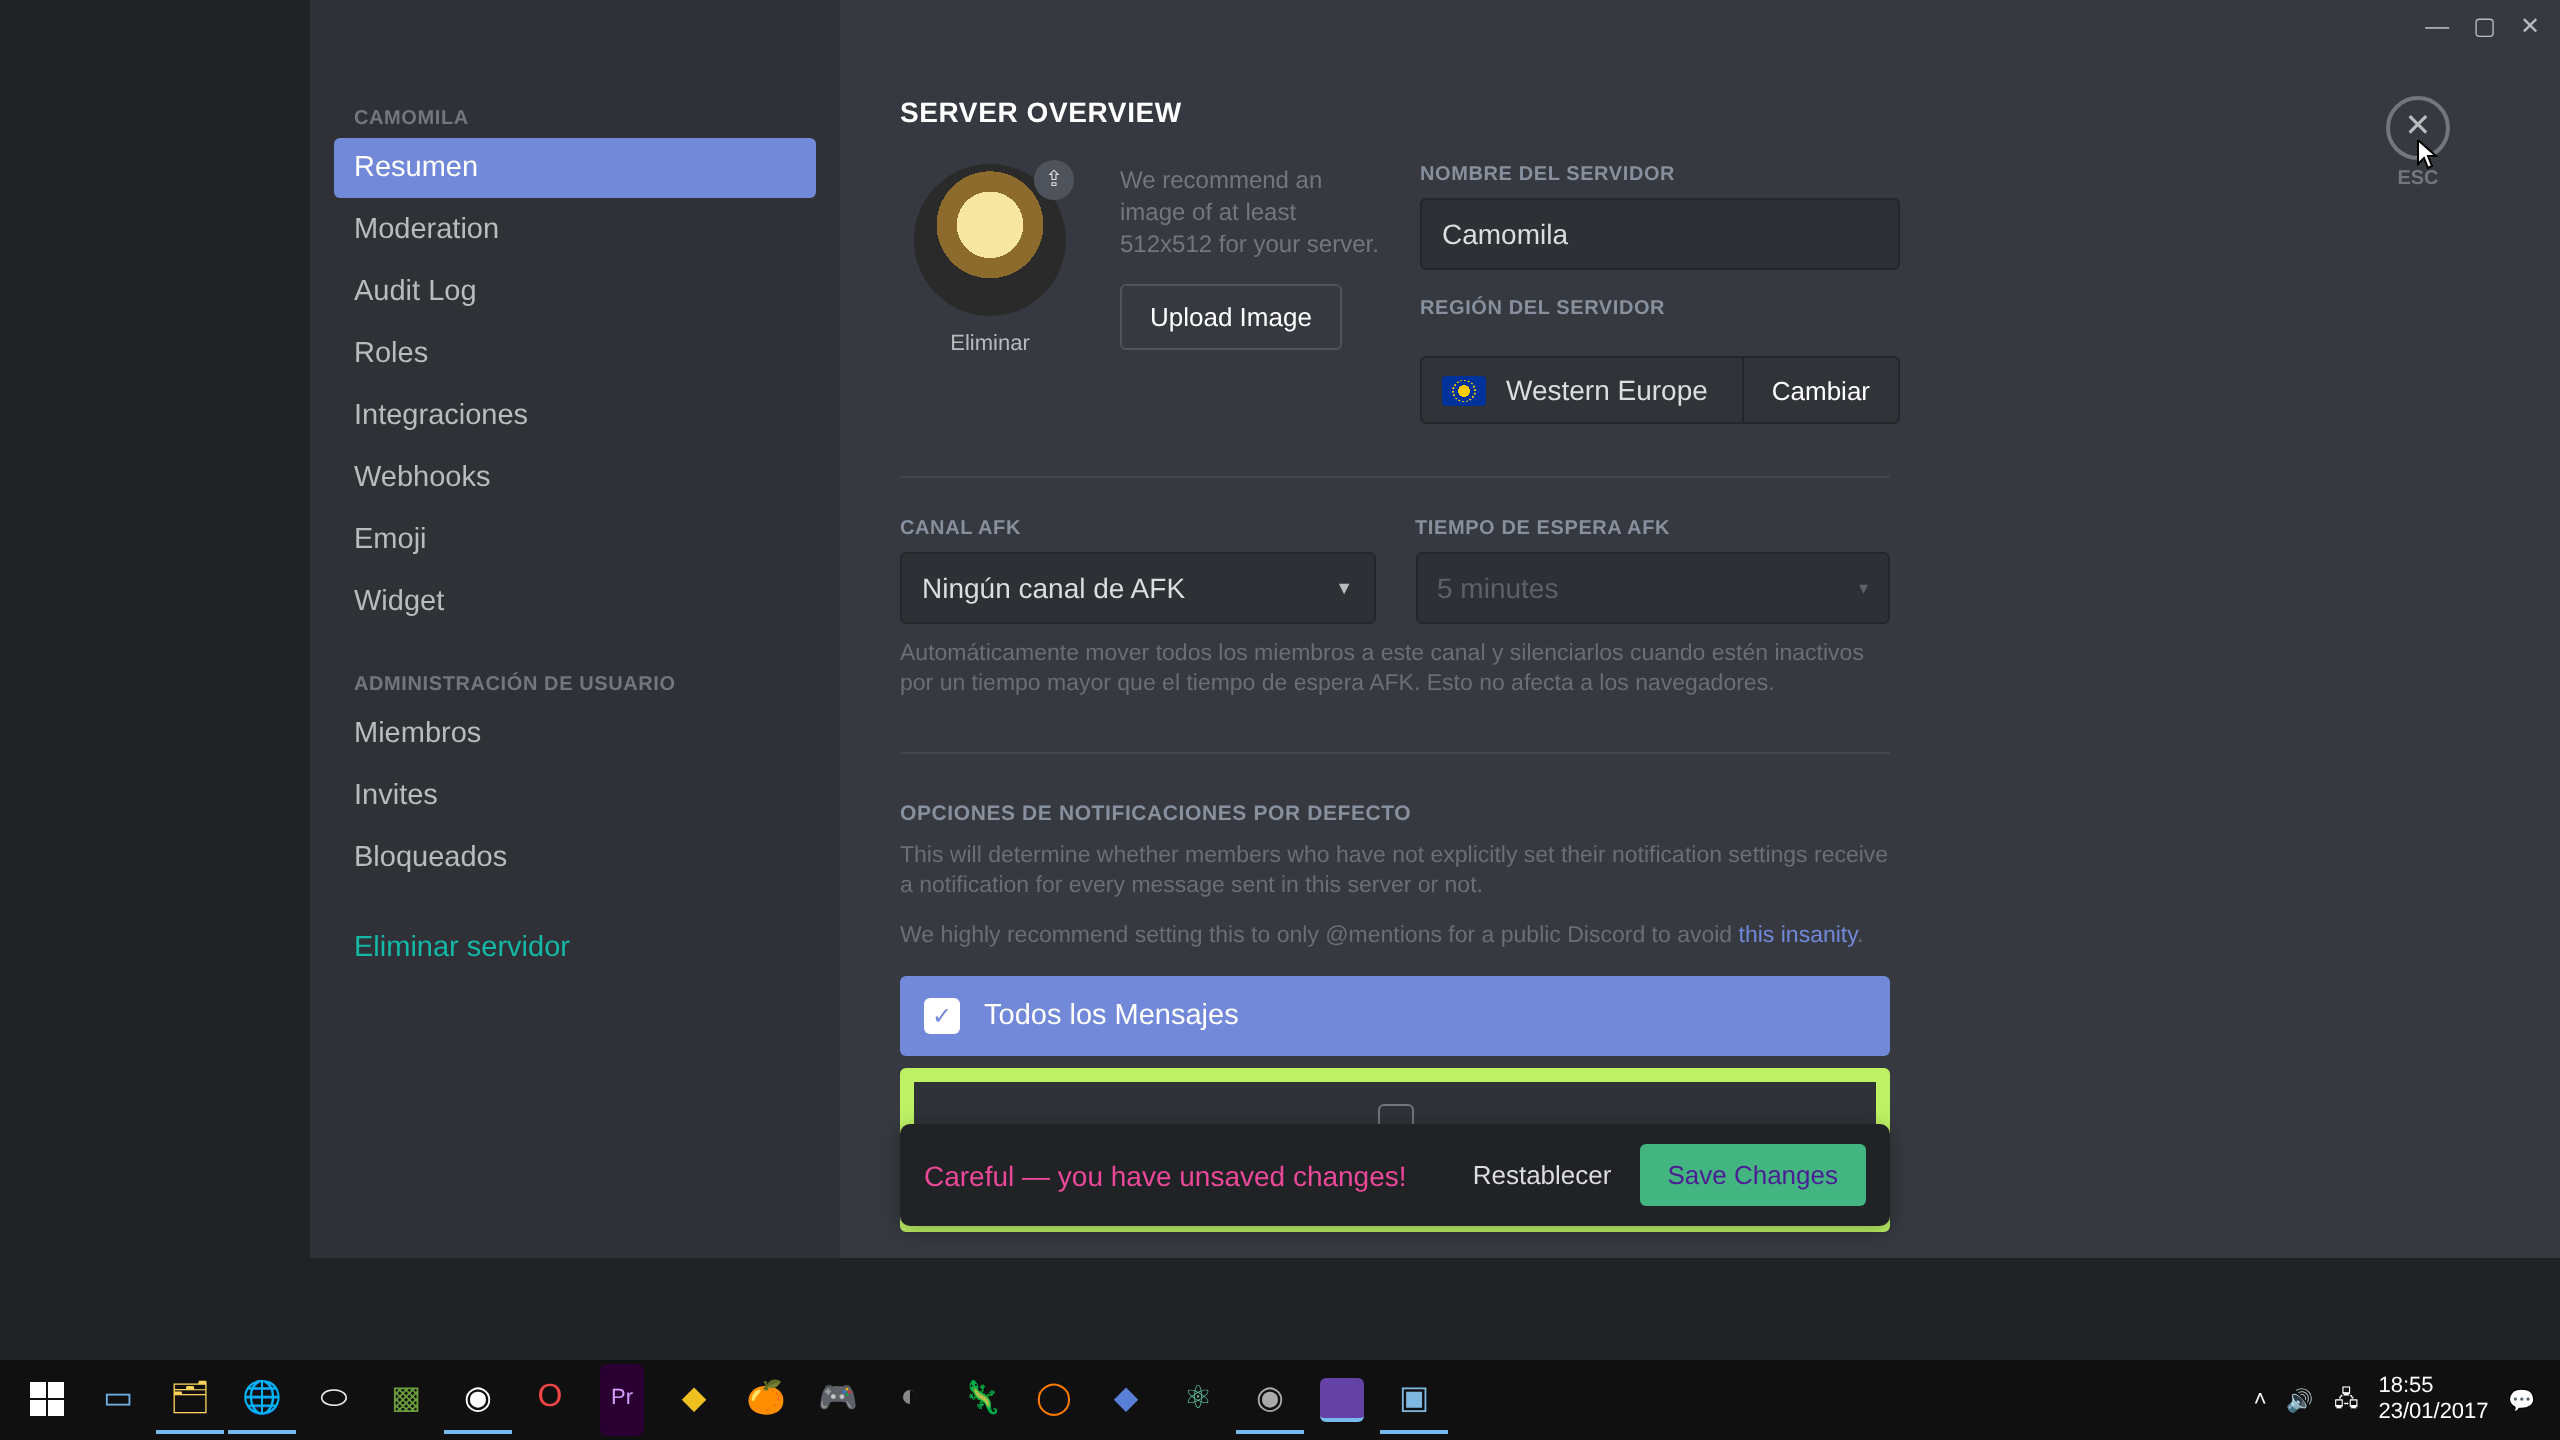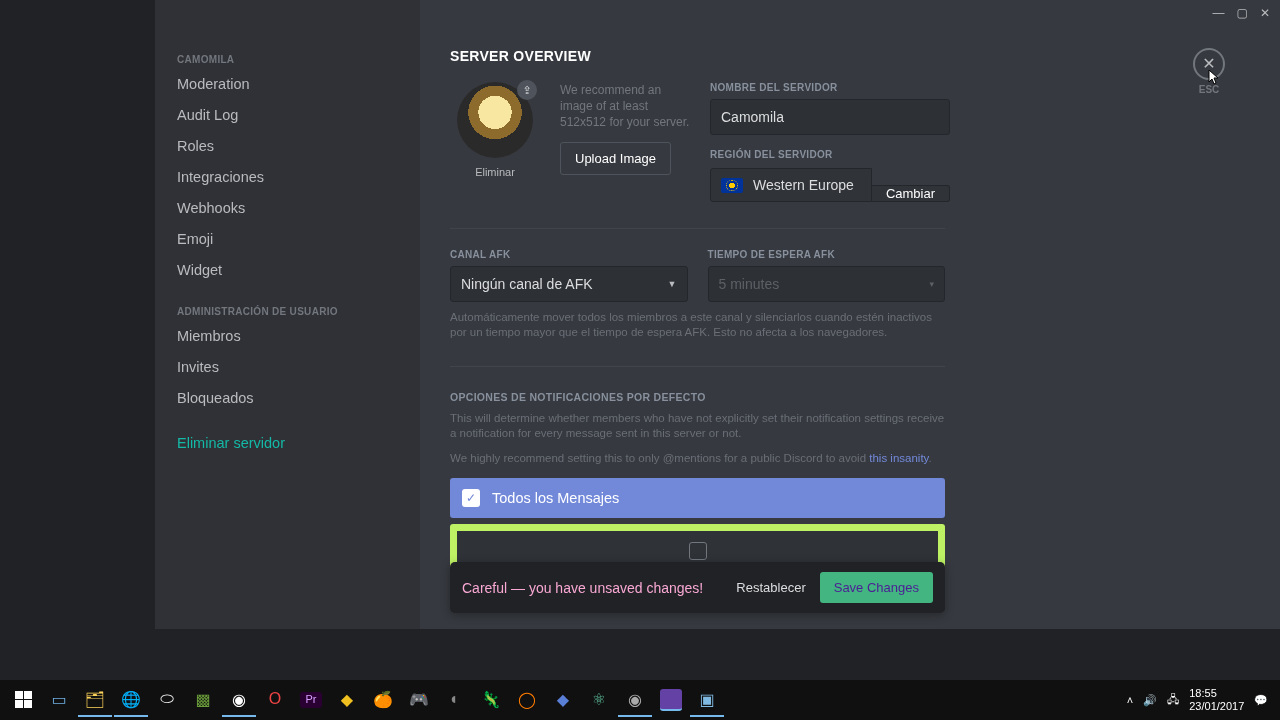--- a/index.html
+++ b/index.html
@@ -23,21 +23,21 @@
 .top-grid { display: flex; gap: 20px; }
 .avatar-col { width: 90px; text-align: center; }
 .avatar { width: 76px; height: 76px; border-radius: 50%; background: radial-gradient(circle at 50% 40%, #f7e7a0 0 28%, #8c6b2d 28% 45%, #2a2a2a 45% 100%); position: relative; margin: 0 auto; }
 .avatar-up { position: absolute; top: -2px; right: -4px; width: 20px; height: 20px; border-radius: 50%; background: #4f545c; color: #dcddde; font-size: 11px; line-height: 20px; text-align: center; }
 .eliminar { color: #b9bbbe; font-size: 11px; margin-top: 8px; cursor: pointer;}
 .recommend { color: #72767d; font-size: 12px; line-height: 16px; width: 130px; }
 .upload-btn { display: inline-block; margin-top: 12px; border: 1px solid #4f545c; background: transparent; color: #fff; font-size: 13px; font-weight: 500; padding: 8px 14px; border-radius: 3px; cursor: pointer; }
 .form-col { flex: 1; max-width: 240px; }
 .label { color: #87909c; font-size: 10px; font-weight: 700; letter-spacing: 0.3px; text-transform: uppercase; margin-bottom: 6px; }
 .input { width: 100%; background: rgba(0,0,0,0.15); border: 1px solid #23262a; border-radius: 3px; color: #dcddde; font-size: 14px; padding: 9px 10px; }
-.region-row { display: flex; margin-top: 8px; align-items: flex-end; }
+.region-row { display: flex; margin-top: 18px; }
 .region-box { flex: 1; display: flex; align-items: center; gap: 10px; background: rgba(0,0,0,0.1); border: 1px solid #23262a; border-radius: 3px 0 0 3px; padding: 8px 10px; }
 .flag { width: 22px; height: 15px; background: #003399; position: relative; border-radius: 2px; overflow:hidden;}
 .flag::after{content:"";position:absolute;inset:0;background:radial-gradient(circle at 50% 50%, transparent 3px, #003399 3px), conic-gradient(#ffcc00 0 100%);mask:radial-gradient(circle at 50% 50%, #000 5px, transparent 5px);}
 .flag-stars{position:absolute;top:2px;left:5px;right:5px;bottom:2px;border:1px dotted #ffcc00;border-radius:50%;}
 .region-name { color: #dcddde; font-size: 14px; }
 .change-btn { background: rgba(0,0,0,0.1); border: 1px solid #23262a; border-left: none; border-radius: 0 3px 3px 0; color: #fff; font-size: 13px; font-weight: 500; padding: 0 14px; cursor: pointer; }
 .divider { height: 1px; background: rgba(255,255,255,0.06); margin: 26px 0 20px 0; max-width: 495px;}
 .two-col { display: flex; gap: 20px; max-width: 495px;}
 .col { flex: 1; }
 .select { width: 100%; background: rgba(0,0,0,0.15); border: 1px solid #23262a; border-radius: 3px; color: #dcddde; font-size: 14px; padding: 9px 10px; display: flex; justify-content: space-between; align-items: center; cursor: pointer; }
@@ -46,21 +46,21 @@
 .help { color: #6a6e76; font-size: 11.5px; line-height: 15px; margin-top: 8px; max-width: 495px;}
 .help a { color: #7289da; text-decoration: none; }
 .section-title { color: #87909c; font-size: 10.5px; font-weight: 700; letter-spacing: 0.3px; text-transform: uppercase; margin-top: 24px; margin-bottom: 6px;}
 .radio-row { display: flex; align-items: center; gap: 12px; padding: 11px 12px; border-radius: 3px; cursor: pointer; margin-bottom: 6px; max-width: 495px; color: #dcddde; font-size: 14.5px;}
 .radio-row.selected { background: #7289da; color: #fff; }
 .radio-row.unselected { background: rgba(0,0,0,0.12); border: 7px solid #bef264; flex-direction: column;}
 .check { width: 18px; height: 18px; border-radius: 3px; display: flex; align-items: center; justify-content: center; font-size: 12px; }
 .radio-row.selected .check { background: #fff; color: #7289da; }
 .radio-row.unselected .check { border: 1.5px solid #72767d; }
 .savebar { position: absolute; bottom: 16px; left: 30px; right: 70px; max-width: 495px; background: #202225; border-radius: 5px; padding: 10px 12px; display: flex; align-items: center; box-shadow: 0 2px 10px rgba(0,0,0,0.3);}
-.savebar-text { color: #f9a8d4; font-size: 14px; font-weight: 500; flex: 1; }
+.savebar-text { color: #ec4899; font-size: 14px; font-weight: 500; flex: 1; }
 .reset-btn { color: #dcddde; background: transparent; border: none; font-size: 13px; font-weight: 500; padding: 8px 14px; cursor: pointer; }
 .save-btn { color: #4c1d95; background: #43b581; border: none; font-size: 13px; font-weight: 500; padding: 8px 14px; border-radius: 3px; cursor: pointer; }
 
 .taskbar { position: absolute; bottom: 0; left: 0; right: 0; height: 40px; background: #101010; display: flex; align-items: center; padding: 0 6px; z-index: 50; }
 .tb-left { display: flex; align-items: center; gap: 2px; }
 .tb-icon { width: 34px; height: 34px; display: flex; align-items: center; justify-content: center; font-size: 16px; color: #fff; cursor: pointer; border-bottom: 2px solid transparent;}
 .tb-icon.active{border-bottom-color:#76b9ed;}
 .tb-spacer { flex: 1; }
 .tb-right { display: flex; align-items: center; gap: 10px; color: #fff; font-size: 11px; padding-right: 6px;}
 .tb-time { text-align: left; line-height: 13px; }
@@ -72,20 +72,21 @@
 
 <div class="titlebar">
   <span>—</span>
   <span>▢</span>
   <span>✕</span>
 </div>
 
 <div class="app">
   <div class="sidebar">
     <div class="side-cat">CAMOMILA</div>
+    <div class="side-item active">Resumen</div>
     <div class="side-item">Moderation</div>
     <div class="side-item">Audit Log</div>
     <div class="side-item">Roles</div>
     <div class="side-item">Integraciones</div>
     <div class="side-item">Webhooks</div>
     <div class="side-item">Emoji</div>
     <div class="side-item">Widget</div>
     <div class="side-gap"></div>
     <div class="side-cat">ADMINISTRACIÓN DE USUARIO</div>
     <div class="side-item">Miembros</div>
@@ -190,21 +191,21 @@
           <span></span>
         </div>
       </div>
     <div class="tb-icon" style="color:#6fb1e4">▭</div>
     <div class="tb-icon active" style="color:#ffd35a">🗂</div>
     <div class="tb-icon active">🌐</div>
     <div class="tb-icon" style="color:#eee">⬭</div>
     <div class="tb-icon" style="color:#6a9c3a">▩</div>
     <div class="tb-icon active">◉</div>
     <div class="tb-icon" style="color:#e44">O</div>
-    <div class="tb-icon" style="background:#2a0033;width:22px;height:16px;font-size:11px;color:#d99cff;border-radius:3px;margin:0 6px">Pr</div>
+    <div class="tb-icon" style="background:#2a0033;width:22px;height:36px;font-size:11px;color:#d99cff;border-radius:3px;margin:0 6px">Pr</div>
     <div class="tb-icon" style="color:#f0c020">◆</div>
     <div class="tb-icon" style="color:#d6844a">🍊</div>
     <div class="tb-icon" style="color:#888">🎮</div>
     <div class="tb-icon" style="color:#888">◐</div>
     <div class="tb-icon" style="color:#9acd32">🦎</div>
     <div class="tb-icon" style="color:#ff7b00">◯</div>
     <div class="tb-icon" style="color:#5a7fd6">◆</div>
     <div class="tb-icon" style="color:#5fc19e">⚛</div>
     <div class="tb-icon active" style="color:#aaa">◉</div>
     <div class="tb-icon active" style="background:#6441a5;width:22px;height:22px;border-radius:3px;margin:0 6px"></div>

